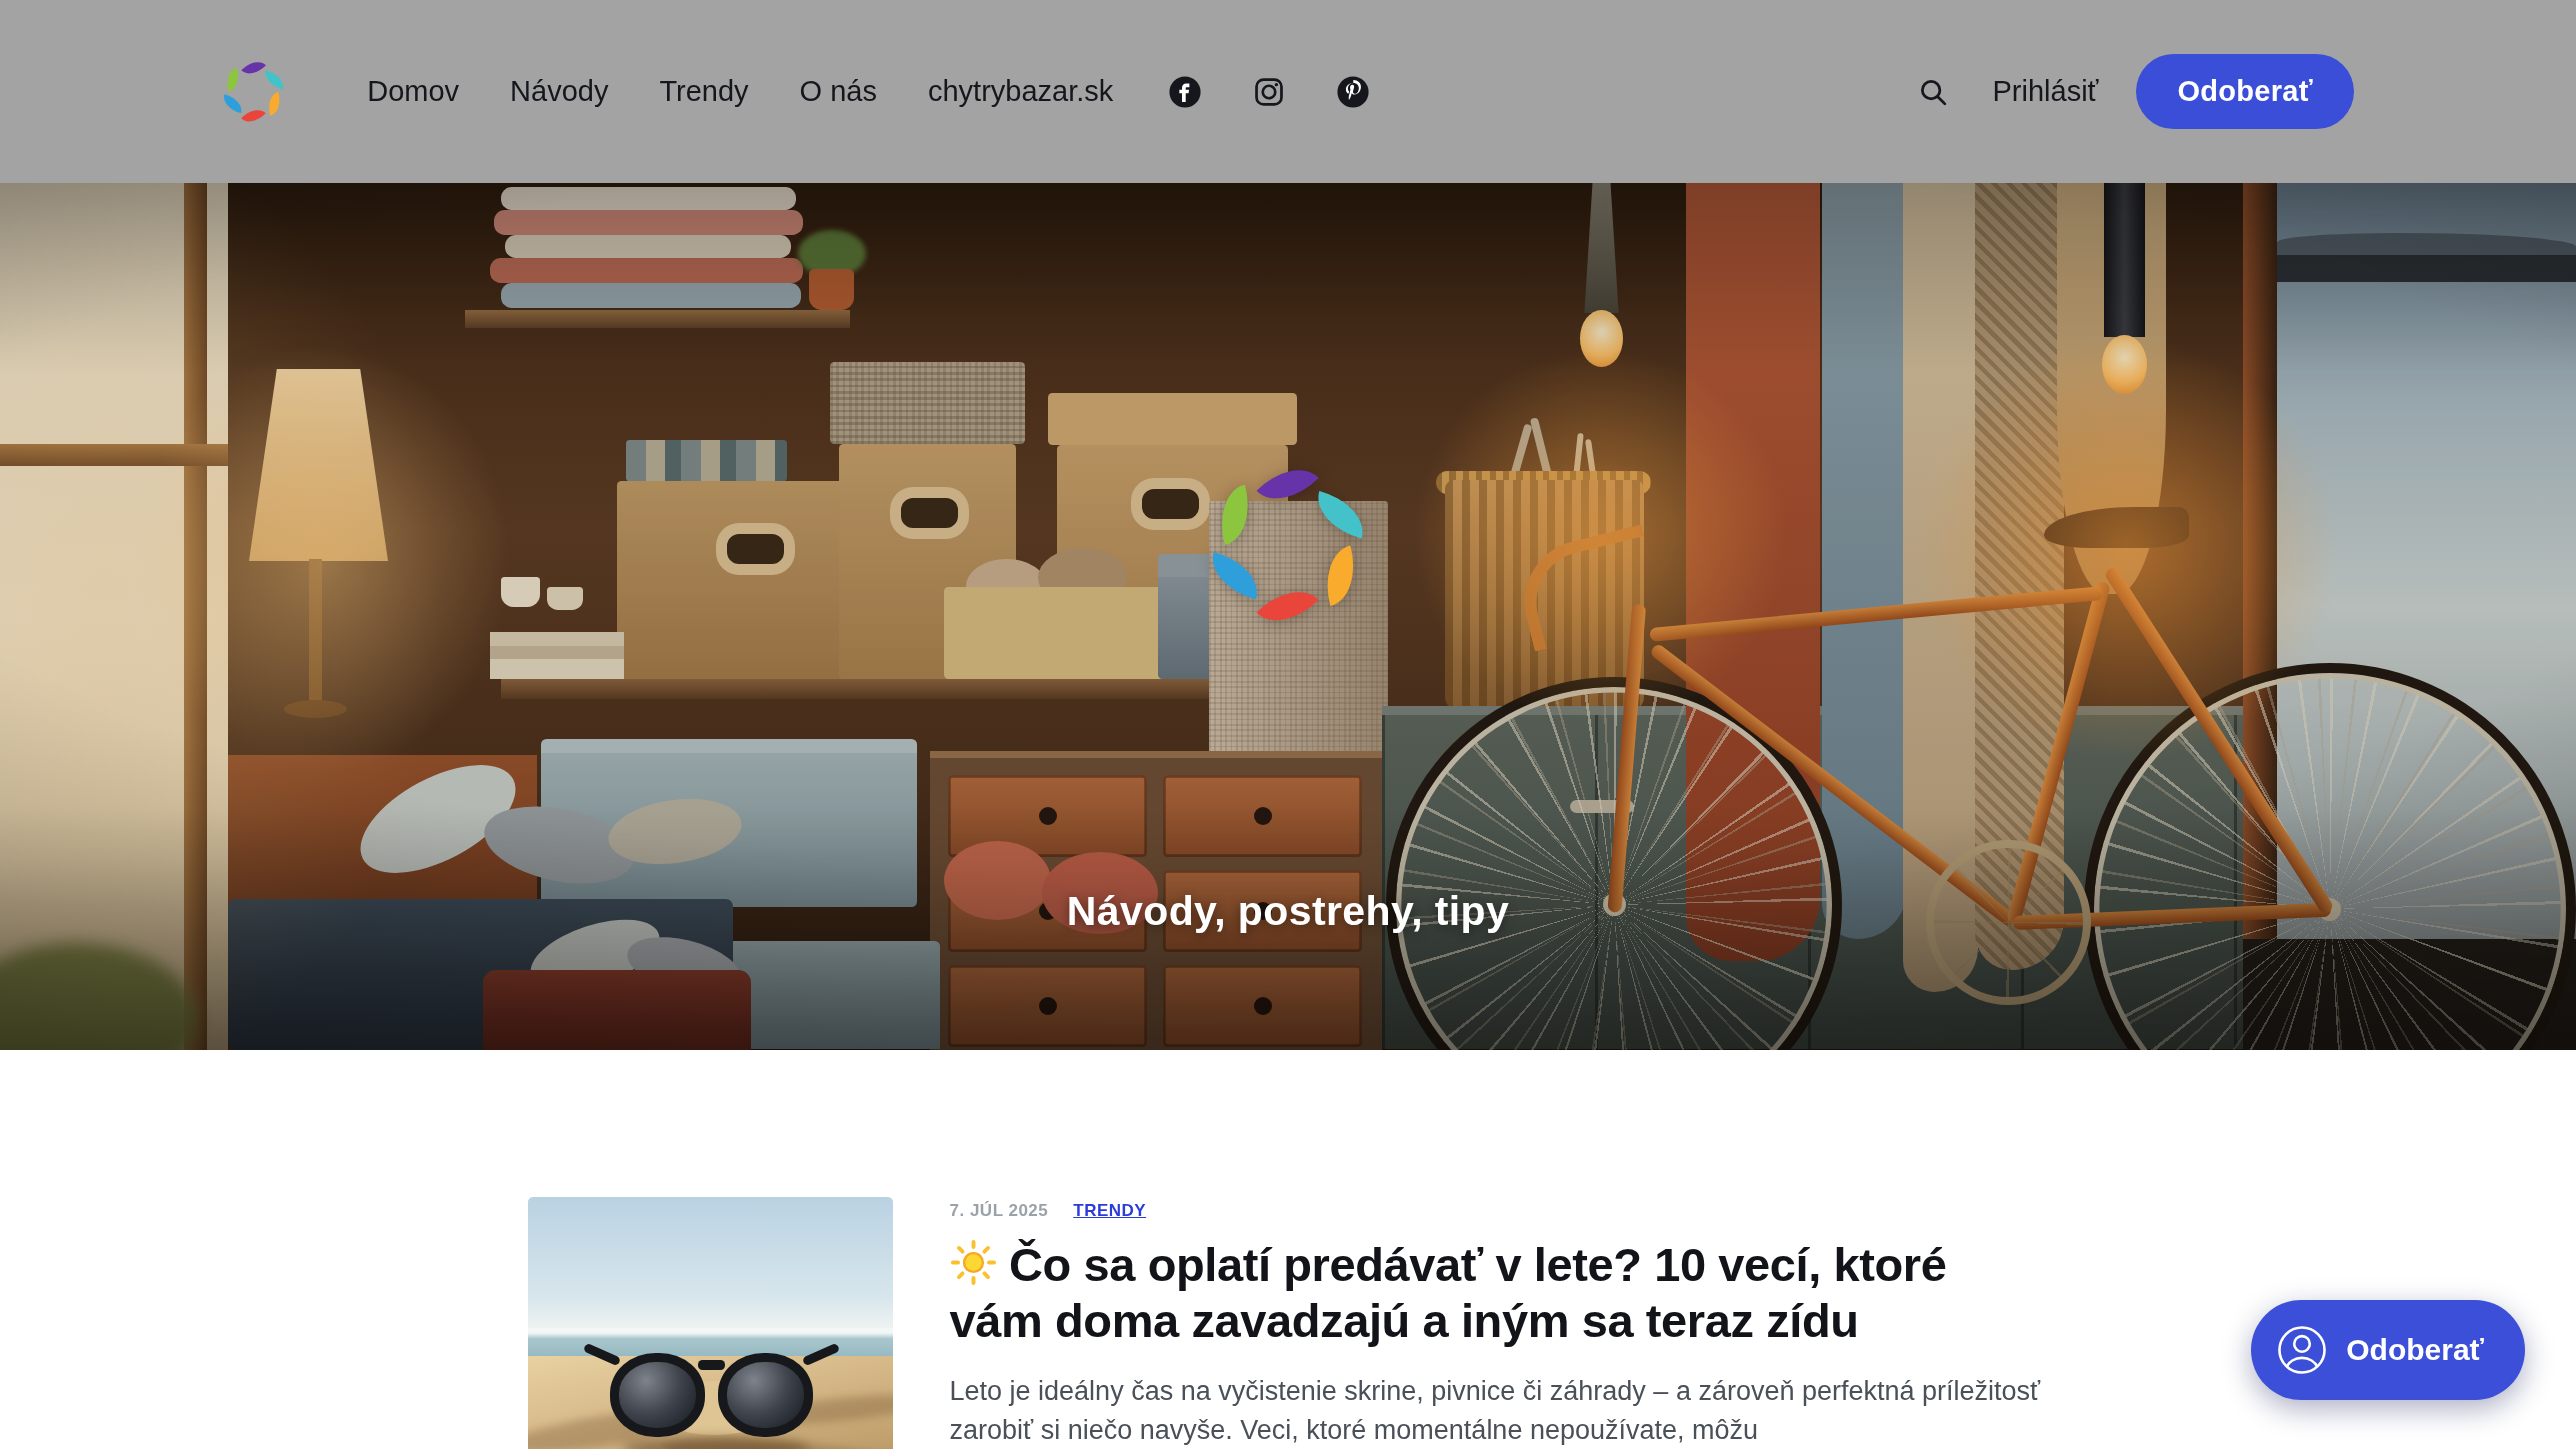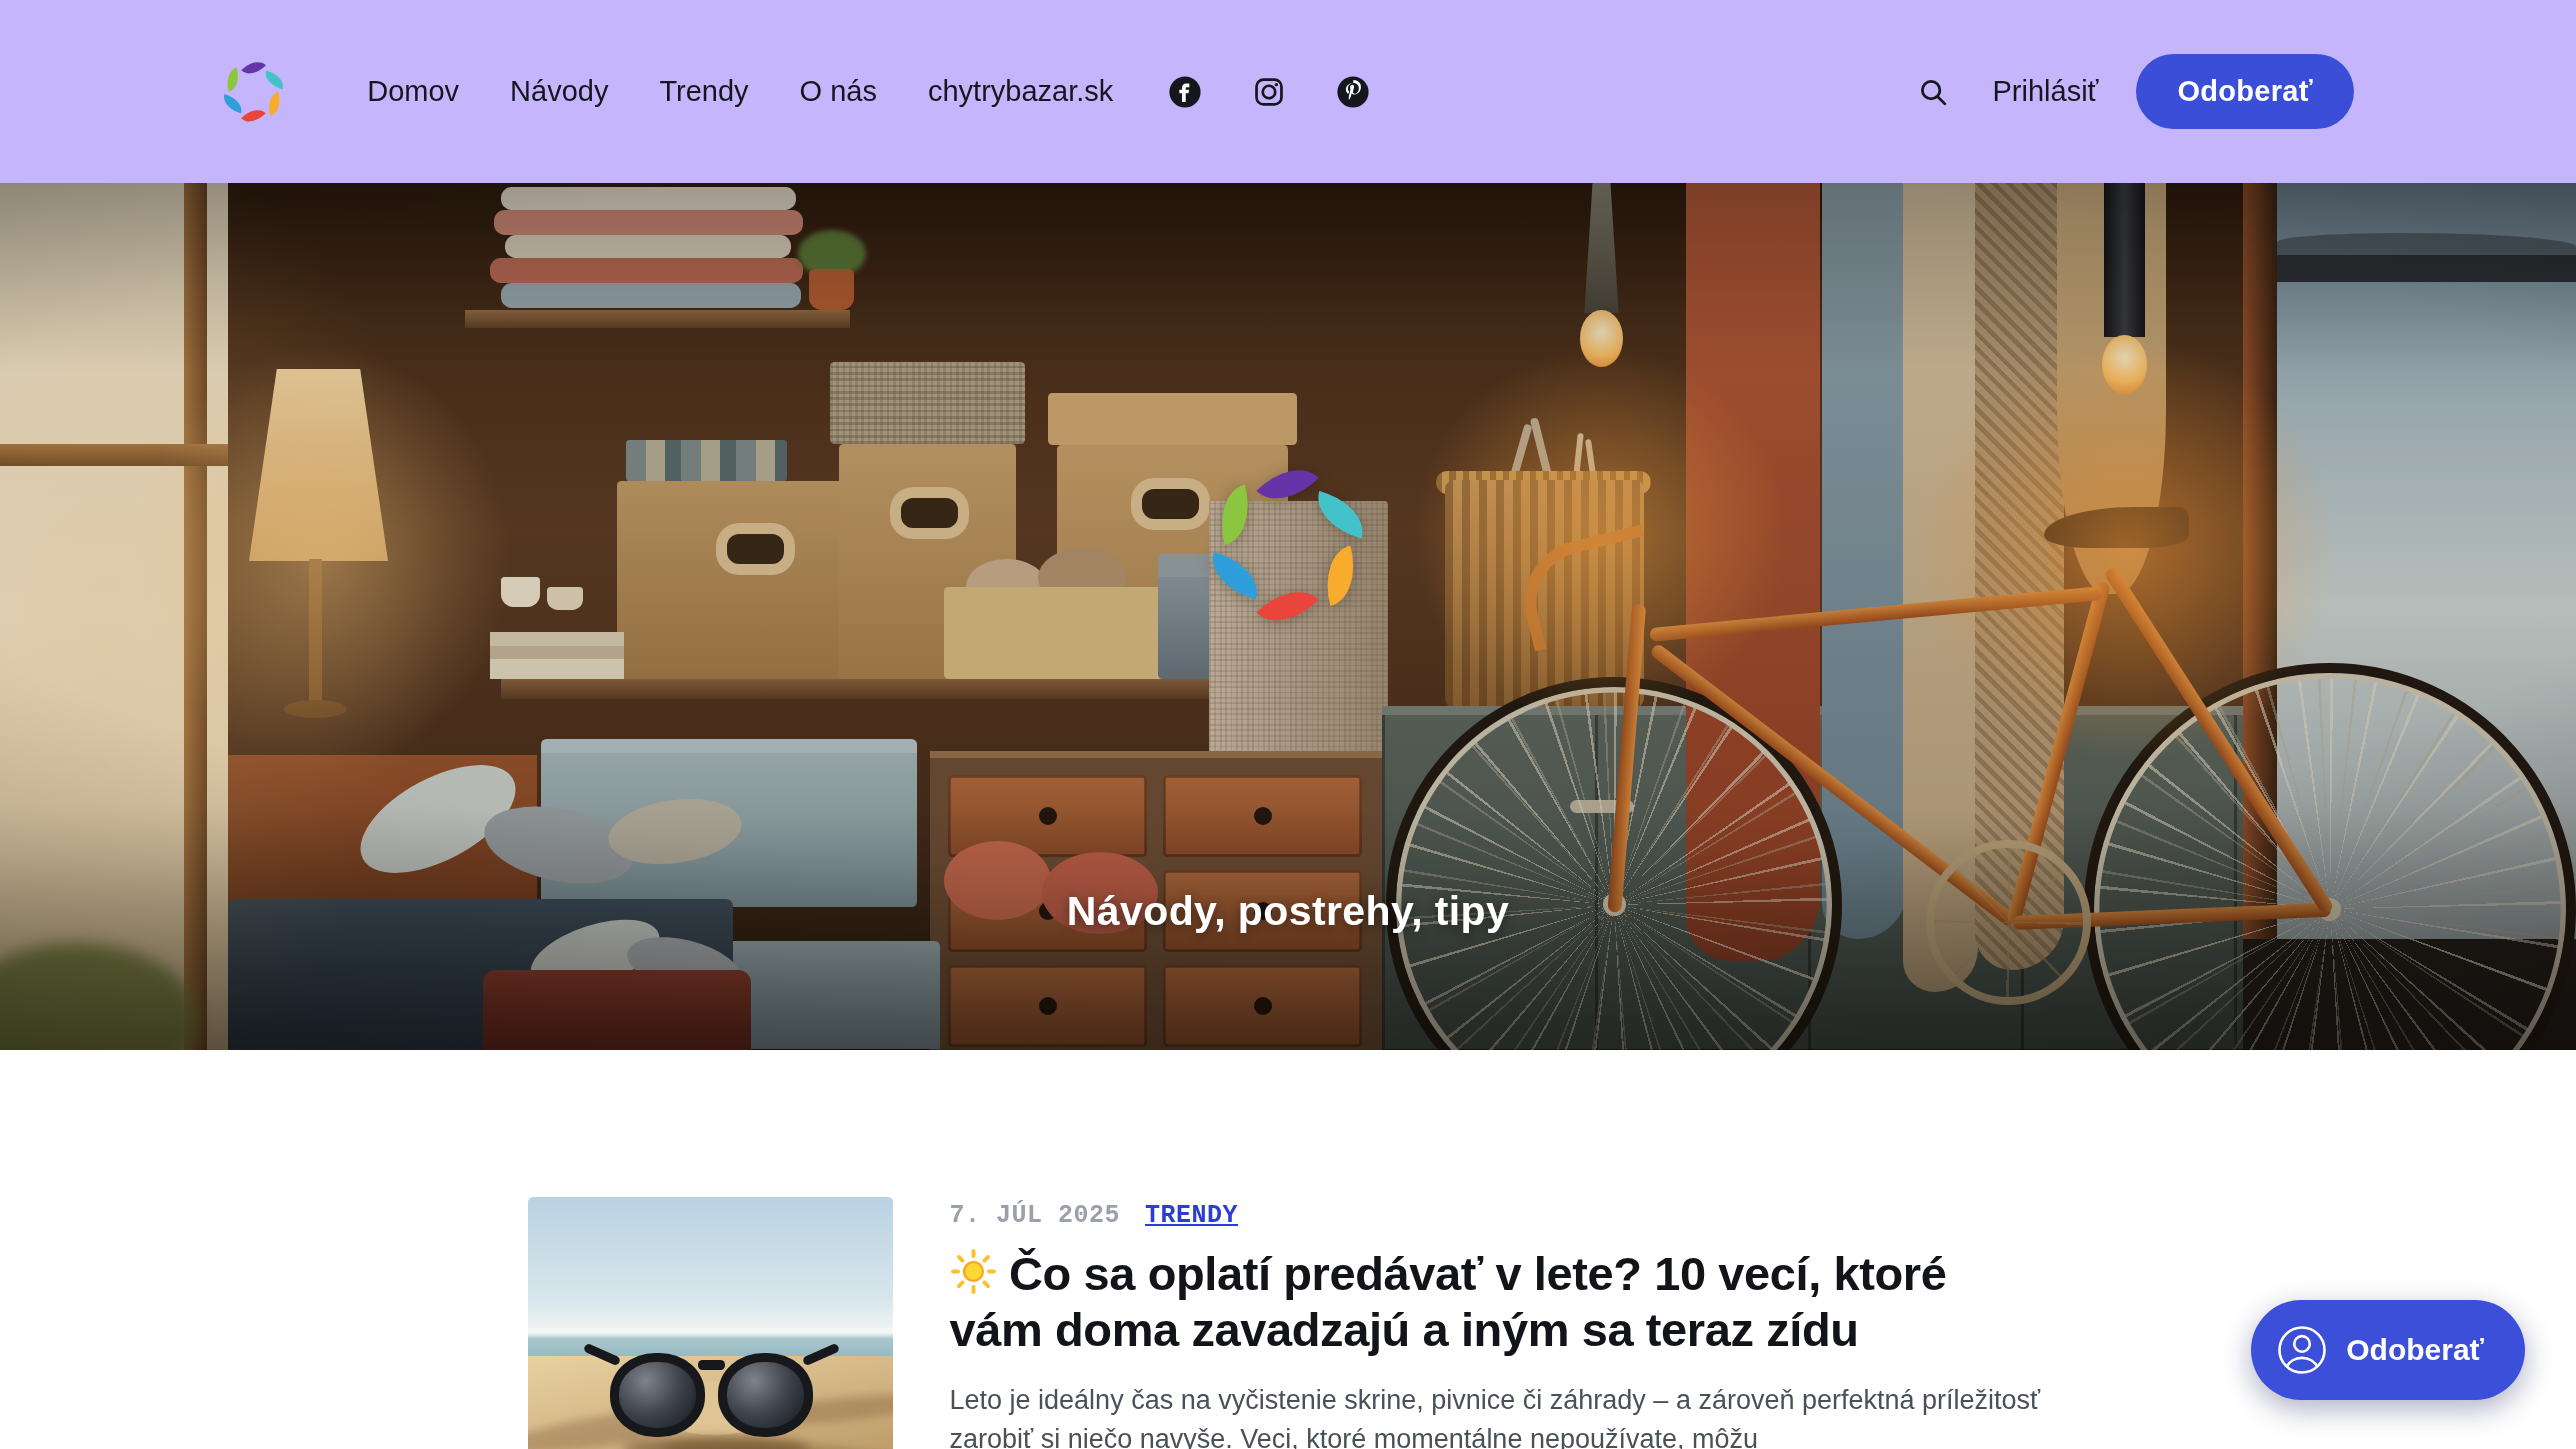--- a/index.html
+++ b/index.html
@@ -1,21 +1,21 @@
 <!DOCTYPE html>
 <html style="font-size:14.3px"><head>
 <meta charset="utf-8">
 <style>
   * { box-sizing: border-box; margin: 0; padding: 0; }
   html,body { width:2576px; height:1449px; overflow:hidden; background:#fff;
     font-family:"Liberation Sans", sans-serif; color:#15171d; }
 
   
   header { position:relative; height:183px; display:flex; align-items:center;
-    padding:0 222px; background:#c4b5fd; }
+    padding:0 222px; background:#a3a3a3; }
   .nav { display:flex; gap:51px; margin-left:82px; list-style:none; }
   .nav a { font-size:29px; color:#15171d; text-decoration:none; white-space:nowrap; }
   .social { display:flex; gap:50px; margin-left:55px; align-items:center; }
   .social a { display:block; width:34px; height:34px; }
   .social svg { width:34px; height:34px; display:block; }
   .hdr-right { margin-left:auto; display:flex; align-items:center; gap:38px; }
   .search-btn { width:36px; height:36px; background:none; border:none; cursor:pointer; }
   .search-btn svg { width:30px; height:30px; display:block; }
   .signin { font-size:29px; color:#15171d; text-decoration:none;text-align:center; }
   .btn-subscribe { border:none; cursor:pointer; background:var(--accent,#3b4ed8);
@@ -239,22 +239,22 @@
   .lens { top:56%; width:95px; height:84px; border:9px solid #17181c; border-radius:48%;
     background:radial-gradient(circle at 35% 28%,#7e838c,#40454e 48%,#23272e 82%); }
   .lensL { left:82px; } .lensR { left:190px; }
   .bridge { left:170px; top:58.5%; width:27px; height:9.8px; background:#17181c; border-radius:4.5px; }
   .arm { top:55%; width:38px; height:9px; background:#17181c; border-radius:4.5px; }
   .armL { left:55px; transform:rotate(24deg); } .armR { left:274px; transform:rotate(-24deg); }
   .gl-shadow { left:26%; top:86%; width:188px; height:23px; border-radius:50%;
     background:rgba(86,58,28,.5); filter:blur(5.4px); }
 
   .post-body { padding-top:3.6px; width:1098px; }
-  .meta { display:flex; gap:25px; align-items:baseline; font-size:25px; font-weight:700;
-    letter-spacing:0.5px; text-transform:uppercase;font-family:Liberation Mono, monospace; }
+  .meta { display:flex; gap:25px; align-items:baseline; font-size:17px; font-weight:700;
+    letter-spacing:0.5px; text-transform:uppercase; }
   .meta .date { color:#9ba1a8; font-weight:600; }
   .meta .tag { color:#2b3cd8; }
   .post-title { margin-top:16px; font-size:47px; line-height:1.2; font-weight:800;
     letter-spacing:-0.4px; color:#121419; }
   .sun { display:inline-block; width:47px; height:47px; vertical-align:-5.4px; margin-right:12.5px; }
   .post-excerpt { margin-top:23px; font-size:27px; line-height:1.42; color:#4a5058; width:1100px; }
 
   
   .portal-btn { position:absolute; right:51px; bottom:49px; height:100px; border:none;
     cursor:pointer; display:flex; align-items:center; gap:18px; padding:0 41px 0 25px;

